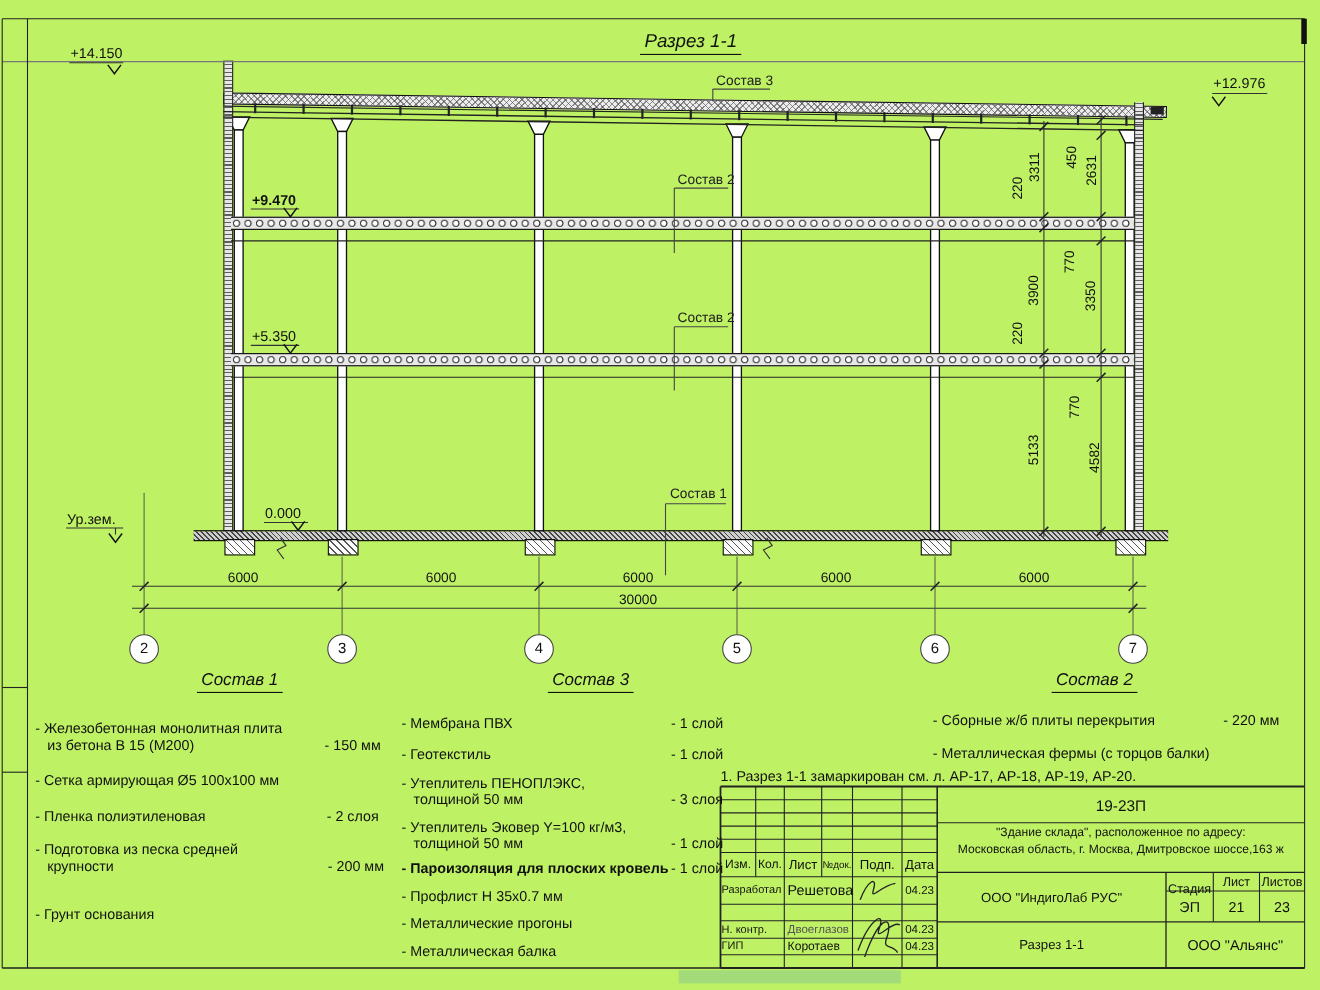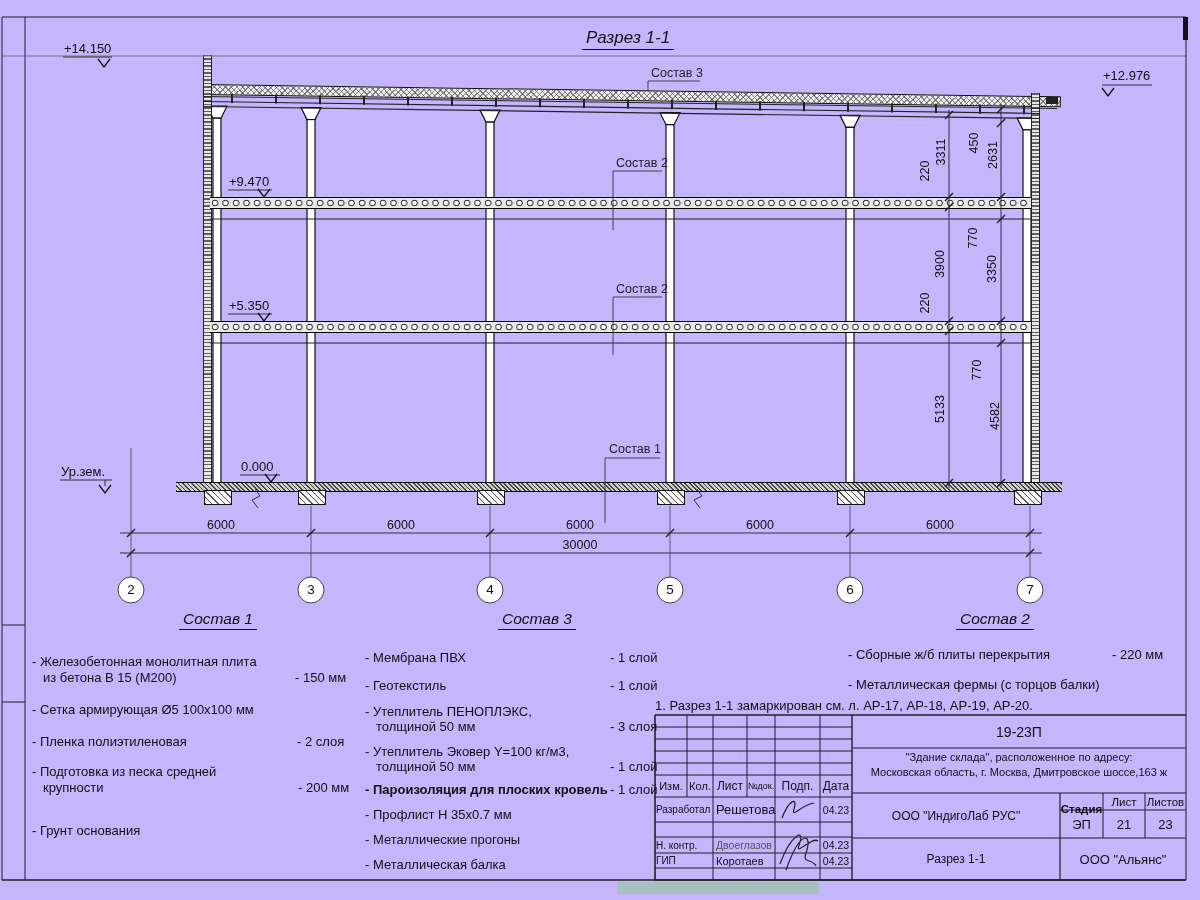--- a/index.html
+++ b/index.html
@@ -1,16 +1,16 @@
 <!DOCTYPE html>
 <html><head>
 <meta charset="utf-8">
 <style>
   html,body{margin:0;padding:0;background:#fff;}
-  .sheet{position:relative;width:1200px;height:900px;background:#c4b5fd;overflow:hidden;
+  .sheet{position:relative;width:1200px;height:900px;background:#bef264;overflow:hidden;
          font-family:"Liberation Sans","DejaVu Sans",sans-serif;color:#111;}
   .abs{position:absolute;}
   .txt{position:absolute;white-space:nowrap;font-size:13px;color:#111;line-height:1.15;}
   .hd{font-size:15.5px;font-style:italic;border-bottom:1px solid #111;padding:0 4px 1px 4px;transform:translateX(-50%);}
   .dim{font-size:12.5px;}
   .cen{transform:translateX(-50%);}
   .rot{transform:translate(-50%,-50%) rotate(-90deg);}
   .lvl{font-size:13px;}
   .callout{font-size:12.5px;color:#222;}
   .leg{font-size:13px;}
@@ -184,21 +184,21 @@
       <line x1="1145" y1="793" x2="1145" y2="838" stroke="#222" stroke-width="1"></line>
       <line x1="1060" y1="810" x2="1186" y2="810" stroke="#222" stroke-width="1"></line>
       <path d="M782,818 C789,800 798,796 794,809 C791,819 801,805 814,803" fill="none" stroke="#222" stroke-width="1.2"></path>
       <path d="M780,864 C791,834 806,827 799,845 C795,857 812,836 818,841 M786,870 C801,828 813,833 806,853 C802,864 812,858 816,866" fill="none" stroke="#222" stroke-width="1.2"></path>
     </svg>
 
   <div class="txt hd" style="left:628px;top:28px;font-size:17px;">Разрез 1-1</div>
 
   <div class="txt lvl" style="left:64px;top:42px;">+14.150</div>
   <div class="txt lvl" style="left:1103px;top:69px;">+12.976</div>
-  <div class="txt lvl" style="left:229px;top:175px;">+9.470</div>
+  <div class="txt lvl" style="left:229px;top:175px;font-weight:bold;">+9.470</div>
   <div class="txt lvl" style="left:229px;top:299px;">+5.350</div>
   <div class="txt lvl" style="left:241px;top:460px;">0.000</div>
   <div class="txt lvl" style="left:61px;top:465px;">Ур.зем.</div>
 
   <div class="txt callout" style="left:651px;top:66px;">Состав 3</div>
   <div class="txt callout" style="left:616px;top:156px;">Состав 2</div>
   <div class="txt callout" style="left:616px;top:282px;">Состав 2</div>
   <div class="txt callout" style="left:609px;top:442px;">Состав 1</div>
 
   <div class="txt dim cen" style="left:221px;top:518px;">6000</div>
@@ -279,21 +279,21 @@
     <div class="scell" style="left:716px;top:837px;width:60px;height:16px;font-size:10.5px;justify-content:flex-start;color:#555;">Двоеглазов</div>
     <div class="scell" style="left:820px;top:837px;width:32px;height:16px;font-size:10.5px;">04.23</div>
     <div class="scell" style="left:656px;top:853px;width:58px;height:15px;font-size:10px;justify-content:flex-start;">ГИП</div>
     <div class="scell" style="left:716px;top:853px;width:60px;height:15px;font-size:11px;justify-content:flex-start;">Коротаев</div>
     <div class="scell" style="left:820px;top:853px;width:32px;height:15px;font-size:10.5px;">04.23</div>
 
     <div class="scell" style="left:852px;top:715px;width:334px;height:33px;font-size:14px;">19-23П</div>
     <div class="scell" style="left:852px;top:749px;width:334px;height:16px;">"Здание склада", расположенное по адресу:</div>
     <div class="scell" style="left:852px;top:764px;width:334px;height:16px;">Московская область, г. Москва, Дмитровское шоссе,163 ж</div>
     <div class="scell" style="left:852px;top:793px;width:208px;height:45px;font-size:12px;">ООО "ИндигоЛаб РУС"</div>
-    <div class="scell" style="left:1060px;top:793px;width:43px;height:31px;font-size:11.5px;font-weight:bold;">Стадия</div>
+    <div class="scell" style="left:1060px;top:793px;width:43px;height:31px;font-size:11.5px;">Стадия</div>
     <div class="scell" style="left:1103px;top:793px;width:42px;height:17px;font-size:11.5px;">Лист</div>
     <div class="scell" style="left:1145px;top:793px;width:41px;height:17px;font-size:11.5px;">Листов</div>
     <div class="scell" style="left:1060px;top:810px;width:43px;height:28px;font-size:13px;">ЭП</div>
     <div class="scell" style="left:1103px;top:810px;width:42px;height:28px;font-size:13px;">21</div>
     <div class="scell" style="left:1145px;top:810px;width:41px;height:28px;font-size:13px;">23</div>
     <div class="scell" style="left:852px;top:838px;width:208px;height:42px;font-size:12px;">Разрез 1-1</div>
     <div class="scell" style="left:1060px;top:838px;width:126px;height:42px;font-size:13px;">ООО "Альянс"</div>
   </div>
 
   <div class="watermark" style="left:617px;top:882px;width:202px;height:12px;"></div>

